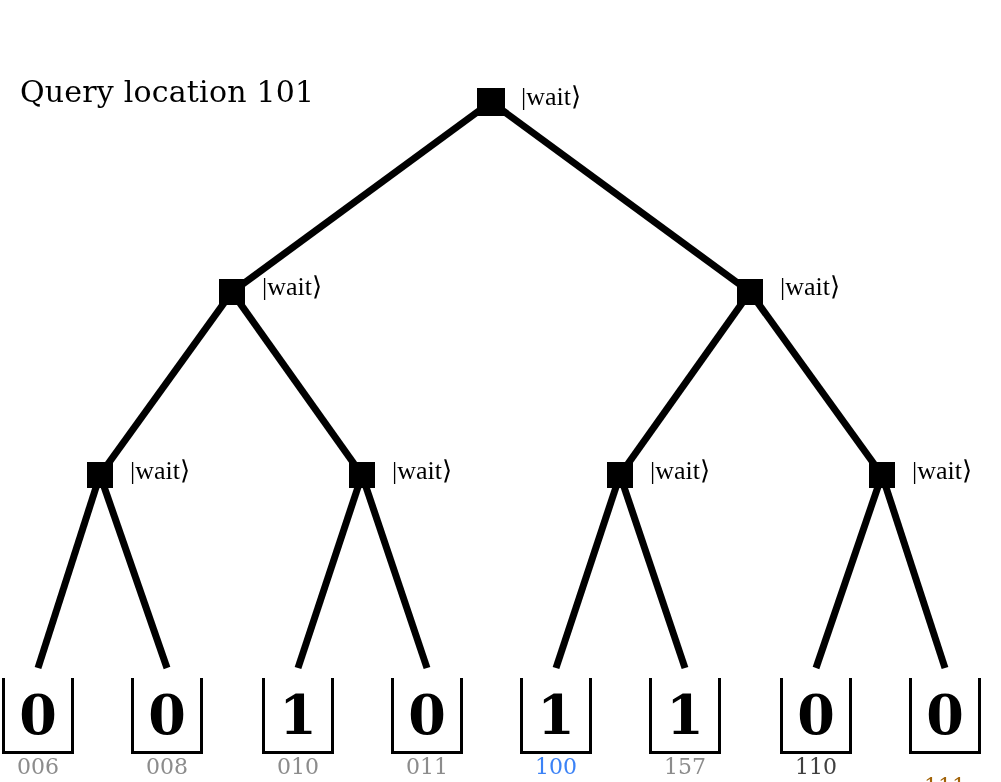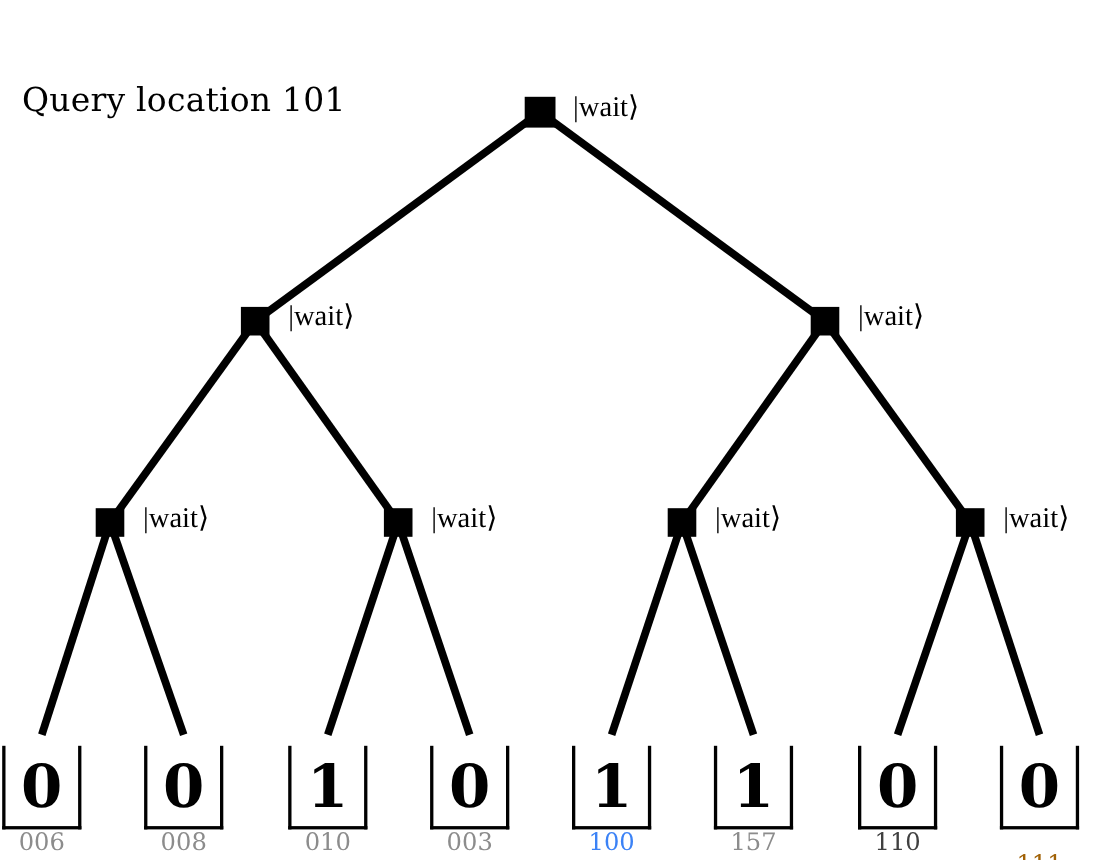--- a/index.html
+++ b/index.html
@@ -161,21 +161,21 @@
         <div class="index" style="color: rgb(140, 140, 140);">008</div>
       </div>
       <div class="leaf" style="left: 262px; top: 678px;">
         <div class="cup"></div>
         <div class="digit">1</div>
         <div class="index" style="color: rgb(140, 140, 140);">010</div>
       </div>
       <div class="leaf" style="left: 391px; top: 678px;">
         <div class="cup"></div>
         <div class="digit">0</div>
-        <div class="index" style="color: rgb(140, 140, 140);">003</div>
+        <div class="index" style="color: rgb(140, 140, 140);">011</div>
       </div>
       <div class="leaf" style="left: 520px; top: 678px;">
         <div class="cup"></div>
         <div class="digit">1</div>
         <div class="index" style="color: #3b82f6;">100</div>
       </div>
       <div class="leaf" style="left: 649px; top: 678px;">
         <div class="cup"></div>
         <div class="digit">1</div>
         <div class="index" style="color: rgb(140, 140, 140);">157</div>

